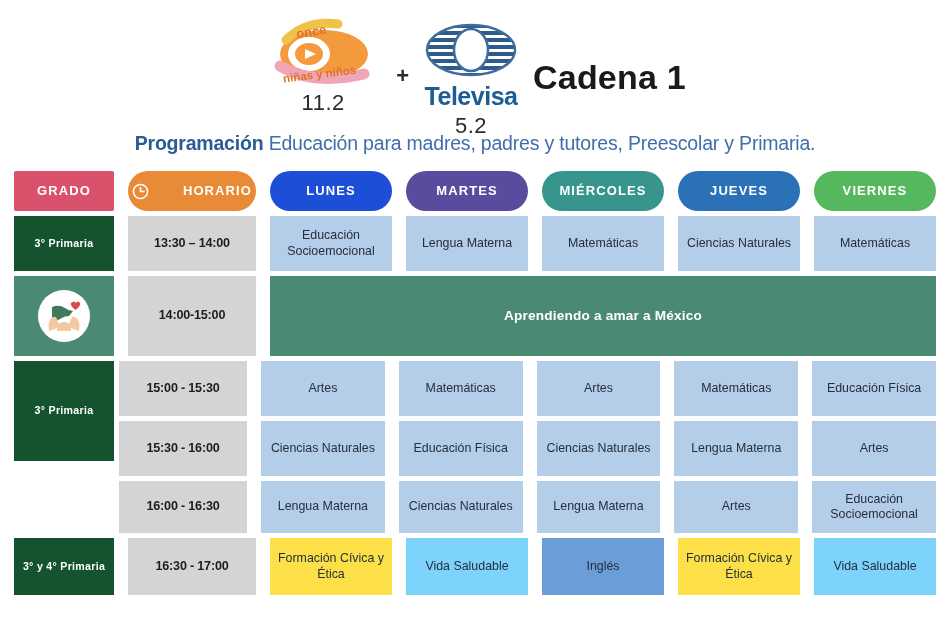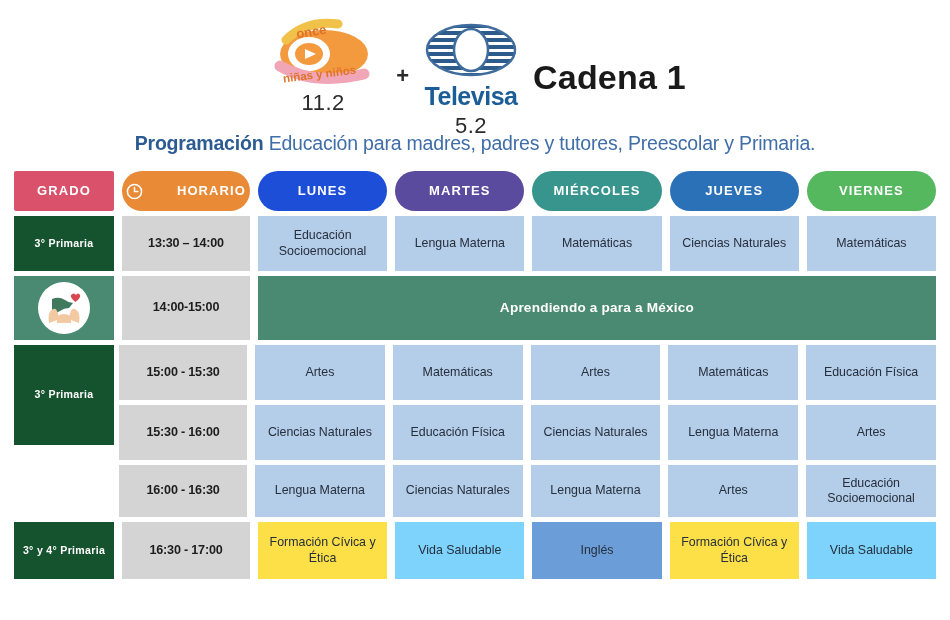--- a/index.html
+++ b/index.html
@@ -46,21 +46,21 @@
     letter-spacing: -0.2px;
     margin-top: 2px;
   }
   .subtitle b { color: #2b5b92; font-weight: 700; }
 
   
   .grid {
     margin: 16px 14px 0 14px;
     width: 922px;
   }
-  .row { display: flex; gap: 8px; margin-bottom: 5px; }
+  .row { display: flex; gap: 14px; margin-bottom: 5px; }
   .cell {
     display: flex; align-items: center; justify-content: center;
     text-align: center;
     font-size: 12.4px;
     line-height: 1.22;
     color: #262f3d;
     padding: 2px 4px;
   }
   
   .c-grado   { width: 100px; flex: 0 0 100px; }
@@ -97,21 +97,21 @@
   .subj { background: #b4cde8; }
   .subj-orange { background: #fde047; }
   .subj-green  { background: #7dd3fc; }
   .subj-blue   { background: #6b9ed8; }
   .banner {
     background: #4a8a72; color: #ffffff; font-weight: 700;
     font-size: 13.6px; letter-spacing: .2px;
   }
 
   .r1 .cell { height: 55px; }
-  .r2 .cell { height: 64px; }
+  .r2 .cell { height: 80px; }
   .r3 .cell { height: 55px; }
   .r4 .cell { height: 55px; }
   .r5 .cell { height: 52px; }
   .r6 .cell { height: 57px; }
 
   
   .stack { display: flex; gap: 5px; }
   .stack-left { display:flex; flex-direction:column; }
   .stack-right { display:flex; flex-direction:column; flex:1 1 0; }
   .stack-right .row:last-child { margin-bottom: 0; }
@@ -235,21 +235,21 @@
           <path d="M30 10 q3 -3 5 0 q2 -3 4 0 q1 3 -4.5 7 Q29 13 30 10 z" fill="#d9474f"></path>
           <path d="M8 38 q-2 -11 4 -14 q3 -1 4 2 l3 8 z" fill="#f2c9a0"></path>
           <path d="M38 38 q2 -11 -4 -14 q-3 -1 -4 2 l-3 8 z" fill="#f2c9a0"></path>
           <path d="M16 38 q-1 -9 7 -9 q8 0 7 9 z" fill="#f2c9a0"></path>
         </svg>
       </span>
     </div>
     <div class="cell time c-horario">
       <span>14:00-15:00</span>
     </div>
-    <div class="cell banner" style="flex:1 1 0;">Aprendiendo a para a México</div>
+    <div class="cell banner" style="flex:1 1 0;">Aprendiendo a amar a México</div>
   </div>
 
   <div class="stack">
     <div class="stack-left">
       <div class="cell grade c-grado merged-grade">
         <span>3° Primaria</span>
       </div>
     </div>
     <div class="stack-right">
 

